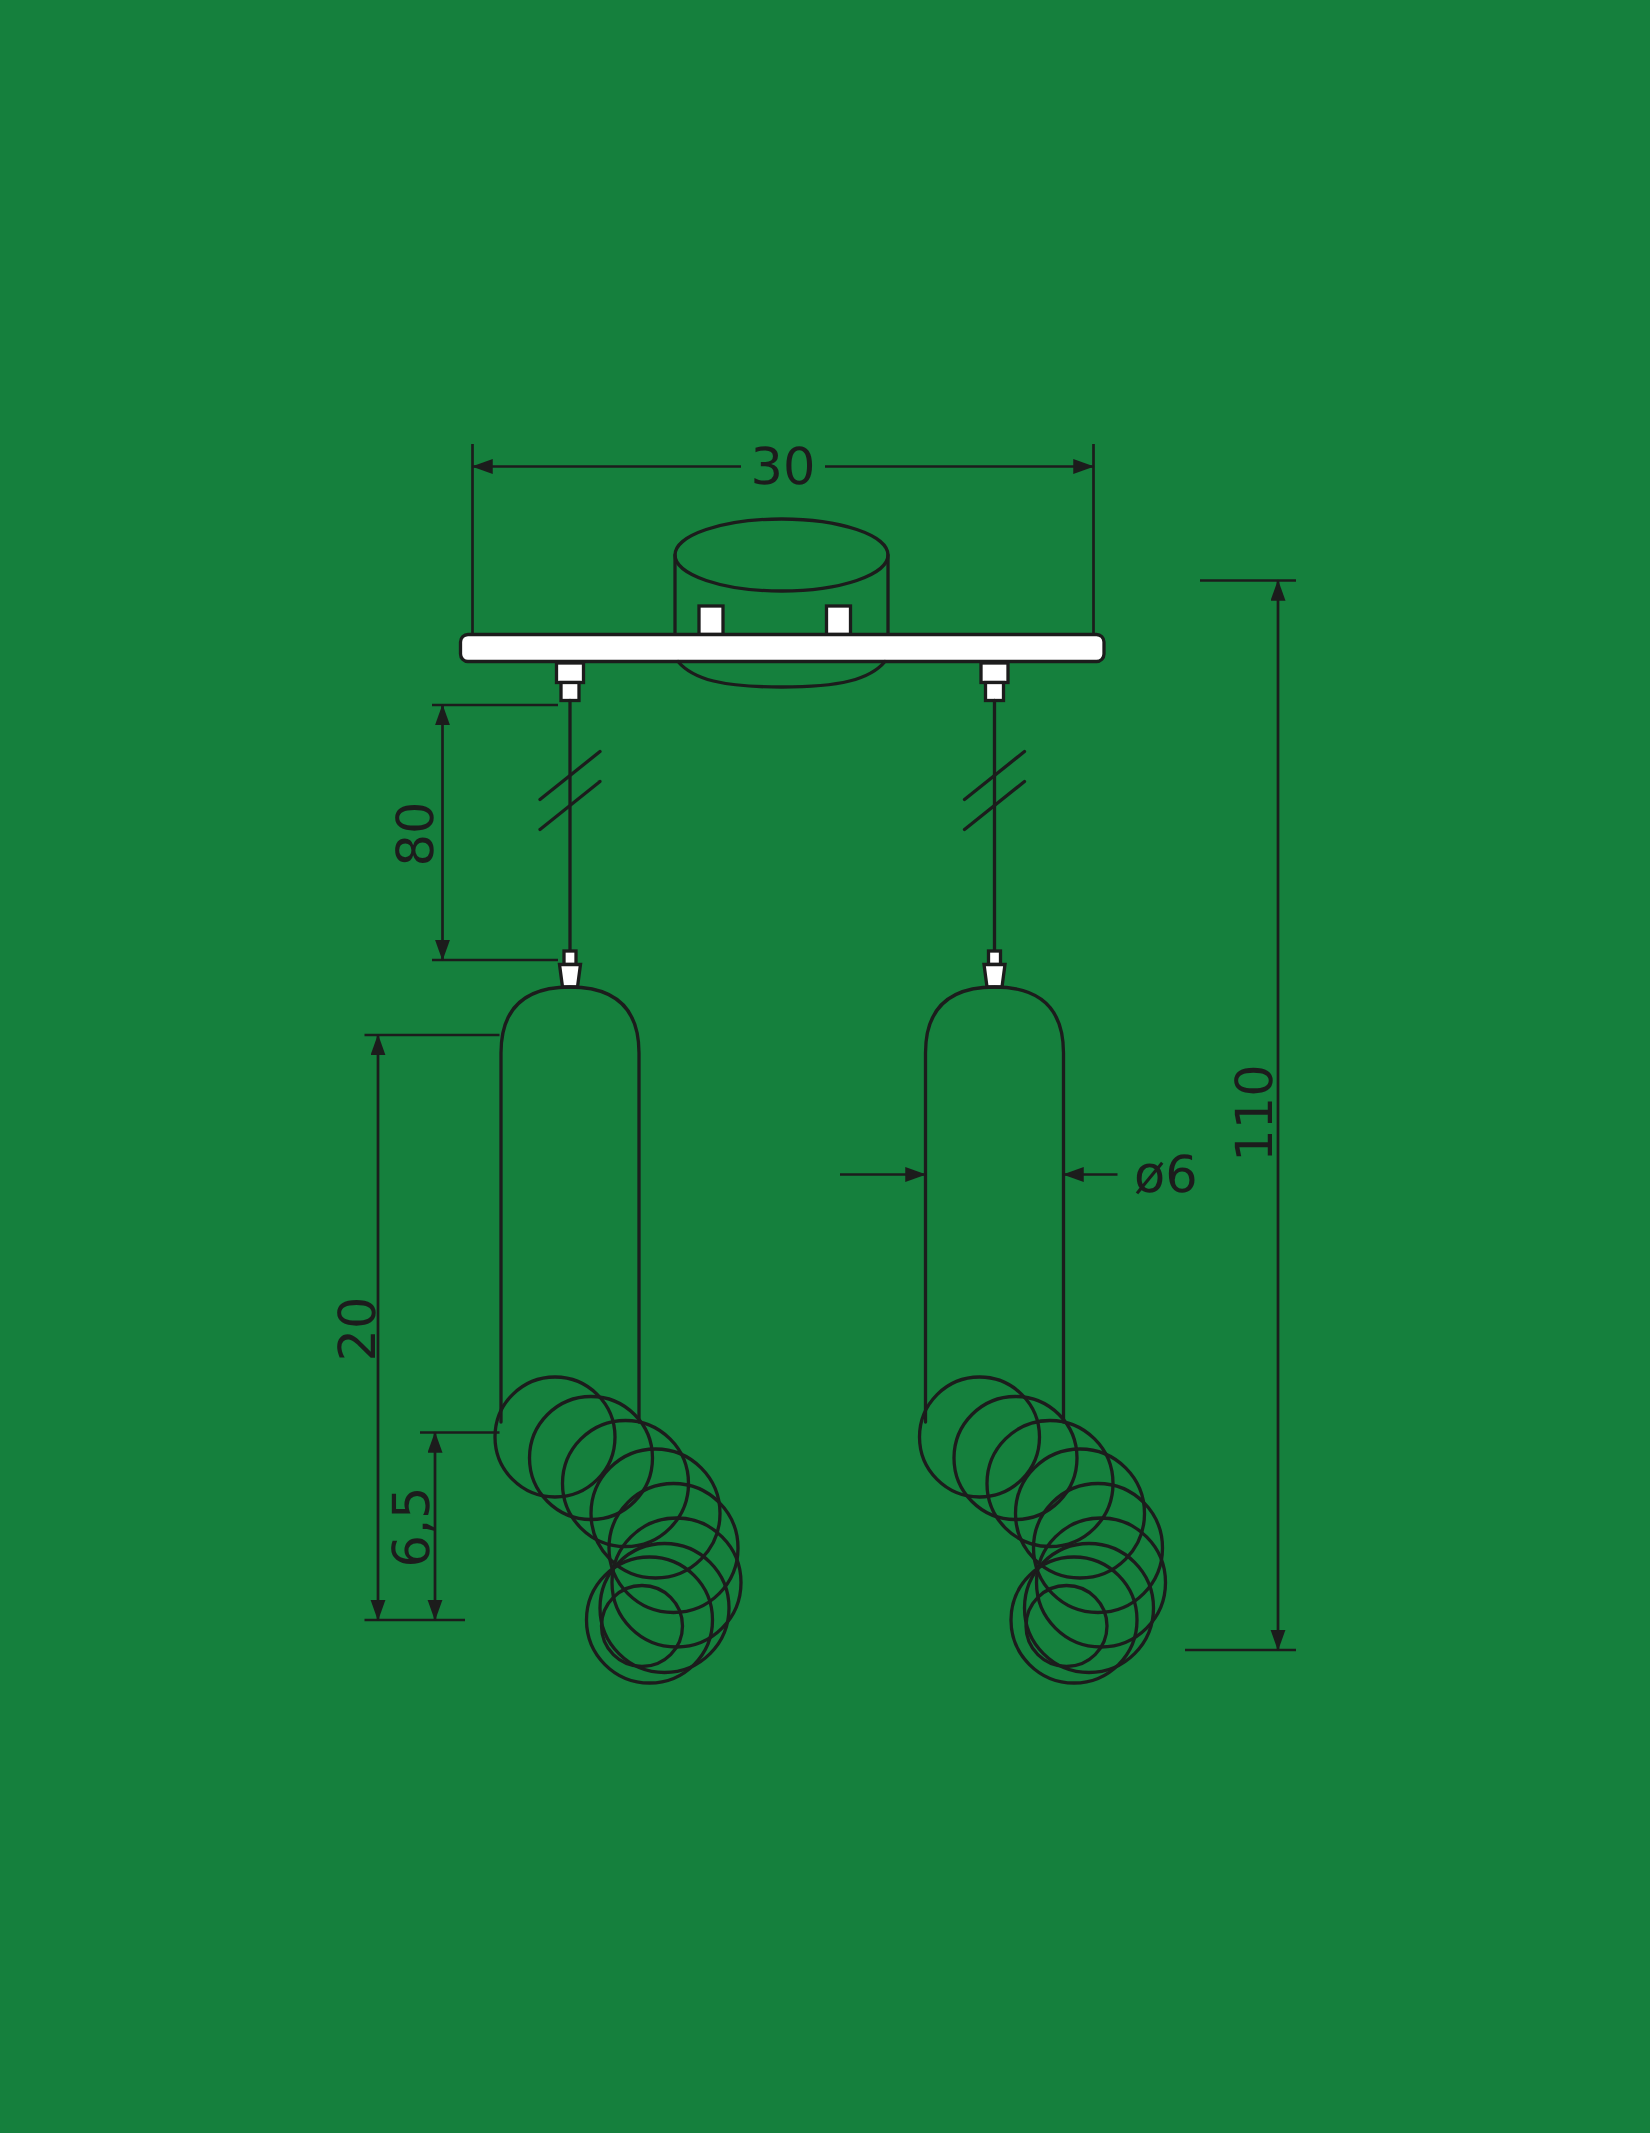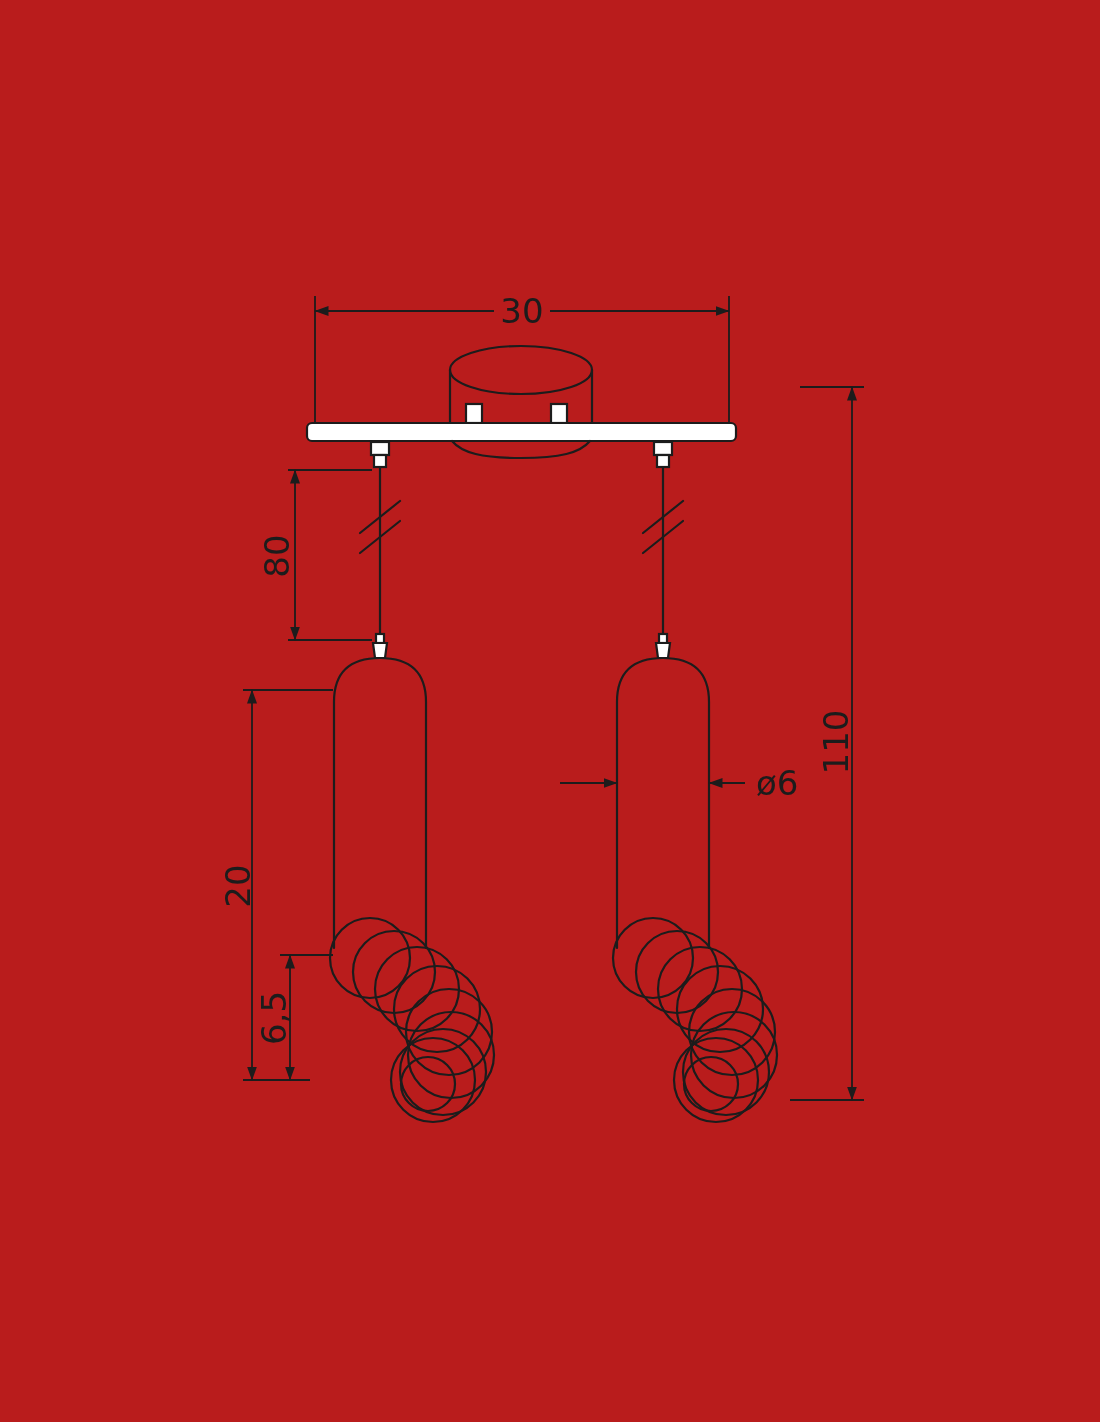--- a/index.html
+++ b/index.html
@@ -1,16 +1,16 @@
 <!DOCTYPE html>
 <html><head>
 <meta charset="utf-8">
 <style>
   html,body{margin:0;padding:0;background:#ffffff;}
-  .page{width:1100px;height:1422px;background:#b91c1c;position:relative;overflow:hidden;}
+  .page{width:1100px;height:1422px;background:#15803d;position:relative;overflow:hidden;}
   svg{display:block;}
   .ln{stroke:#1c1c1c;stroke-width:2.2;fill:none;stroke-linecap:round;stroke-linejoin:round;}
   .thin{stroke:#1c1c1c;stroke-width:1.8;fill:none;}
   .fillw{fill:#ffffff;stroke:#1c1c1c;stroke-width:2.2;}
   .dimtxt{font-family:"DejaVu Sans","Liberation Sans",sans-serif;font-size:34px;fill:#1c1c1c;}
 </style>
 </head>
 <body>
 
 <div class="page">

